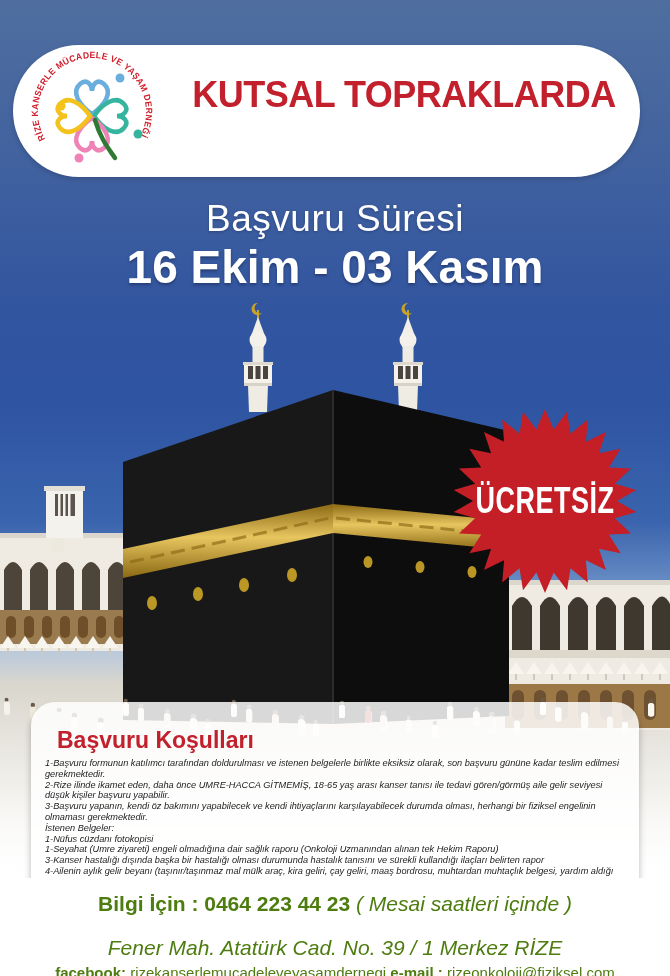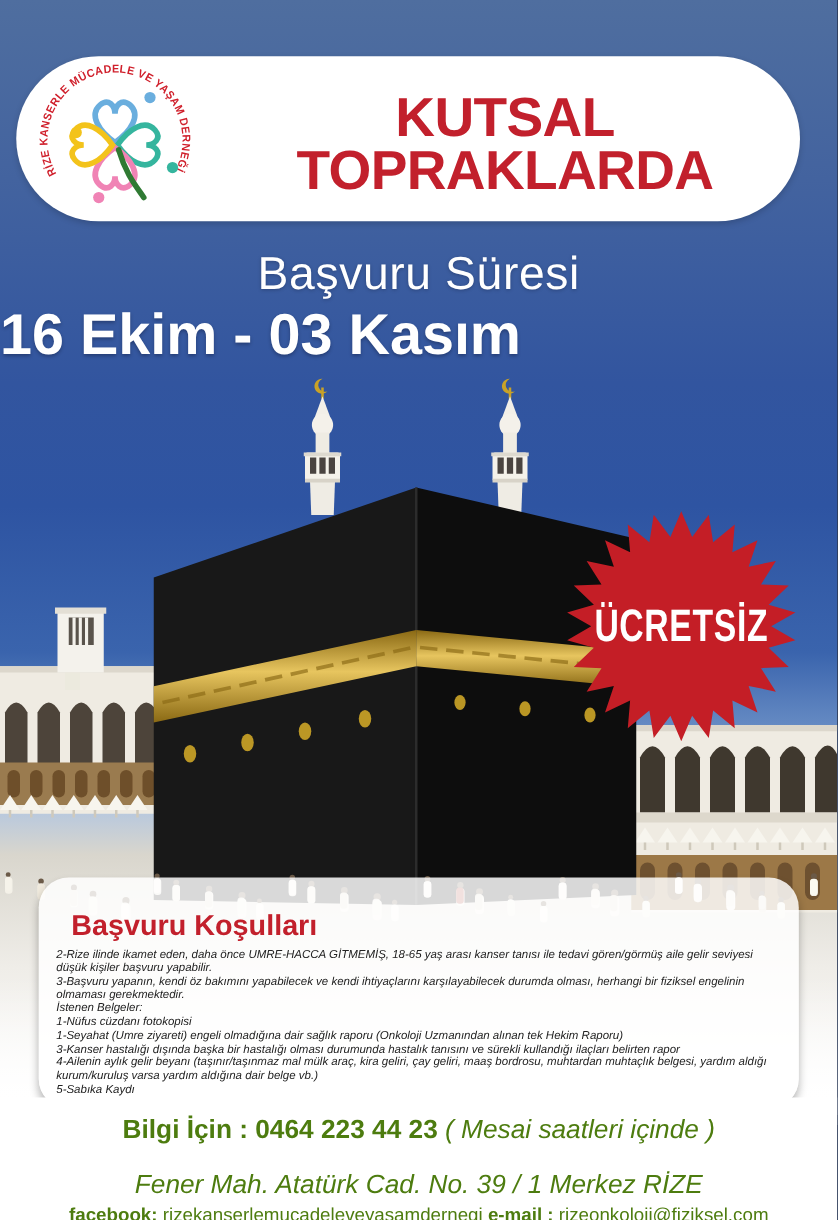--- a/index.html
+++ b/index.html
@@ -24,30 +24,30 @@
   
   .banner{
     position:absolute;left:13px;top:45px;width:627px;height:132px;
     background:#ffffff;border-radius:66px;
     box-shadow:0 2px 5px rgba(0,0,0,0.18);
   }
   .logo{position:absolute;left:17px;top:44px;width:150px;height:136px;}
   .title{
     position:absolute;left:175px;top:74px;width:458px;
     text-align:center;color:#c2202c;font-weight:800;
-    font-size:44px;line-height:42px;letter-spacing:-0.5px;
+    font-size:36px;line-height:42px;letter-spacing:-0.5px;
   }
   
   .app-label{
     position:absolute;left:0;top:198px;width:670px;text-align:center;
     color:#ffffff;font-size:37px;font-weight:300;letter-spacing:0.5px;
     text-shadow:0 1px 3px rgba(0,0,20,0.25);
   }
   .app-dates{
-    position:absolute;left:0;top:240px;width:670px;text-align:left;
+    position:absolute;left:0;top:240px;width:670px;text-align:center;
     color:#ffffff;font-size:46px;font-weight:800;
     text-shadow:0 2px 3px rgba(0,0,20,0.3);
   }
   
   .badge{position:absolute;left:450px;top:406px;width:190px;height:190px;}
   .badge-label{
     position:absolute;left:0;top:0;width:190px;height:190px;
     display:flex;align-items:center;justify-content:center;
     color:#ffffff;font-size:27px;font-weight:700;letter-spacing:0.5px;
     transform:scaleY(1.35);
@@ -319,20 +319,21 @@
   <div class="badge">
     <svg width="190" height="190" viewBox="0 0 190 190">
       <polygon id="starPoly" fill="#c41e26" points="95.0,3.0 103.7,23.5 117.0,5.7 120.5,27.7 137.8,13.5 135.9,35.7 156.0,26.1 148.9,47.3 170.7,42.7 158.8,61.5 181.0,62.4 164.9,77.8 186.3,83.9 167.0,95.0 186.3,106.1 164.9,112.2 181.0,127.6 158.8,128.5 170.7,147.3 148.9,142.7 156.0,163.9 135.9,154.3 137.8,176.5 120.5,162.3 117.0,184.3 103.7,166.5 95.0,187.0 86.3,166.5 73.0,184.3 69.5,162.3 52.2,176.5 54.1,154.3 34.0,163.9 41.1,142.7 19.3,147.3 31.2,128.5 9.0,127.6 25.1,112.2 3.7,106.1 23.0,95.0 3.7,83.9 25.1,77.8 9.0,62.4 31.2,61.5 19.3,42.7 41.1,47.3 34.0,26.1 54.1,35.7 52.2,13.5 69.5,27.7 73.0,5.7 86.3,23.5"></polygon>
     </svg>
     <div class="badge-label">ÜCRETSİZ</div>
   </div>
 
   <div class="panel">
     <h2>Başvuru Koşulları</h2>
     <div class="cond">
+      <div>1-Başvuru formunun katılımcı tarafından doldurulması ve istenen belgelerle birlikte eksiksiz olarak, son başvuru gününe kadar teslim edilmesi gerekmektedir.</div>
       <div>2-Rize ilinde ikamet eden, daha önce UMRE-HACCA GİTMEMİŞ, 18-65 yaş arası kanser tanısı ile tedavi gören/görmüş aile gelir seviyesi düşük kişiler başvuru yapabilir.</div>
       <div>3-Başvuru yapanın, kendi öz bakımını yapabilecek ve kendi ihtiyaçlarını karşılayabilecek durumda olması, herhangi bir fiziksel engelinin olmaması gerekmektedir.</div>
       <div>İstenen Belgeler:</div>
       <div>1-Nüfus cüzdanı fotokopisi</div>
       <div>1-Seyahat (Umre ziyareti) engeli olmadığına dair sağlık raporu (Onkoloji Uzmanından alınan tek Hekim Raporu)</div>
       <div>3-Kanser hastalığı dışında başka bir hastalığı olması durumunda hastalık tanısını ve sürekli kullandığı ilaçları belirten rapor</div>
       <div>4-Ailenin aylık gelir beyanı (taşınır/taşınmaz mal mülk araç, kira geliri, çay geliri, maaş bordrosu, muhtardan muhtaçlık belgesi, yardım aldığı kurum/kuruluş varsa yardım aldığına dair belge vb.)</div>
       <div>5-Sabıka Kaydı</div>
     </div>
   </div>

